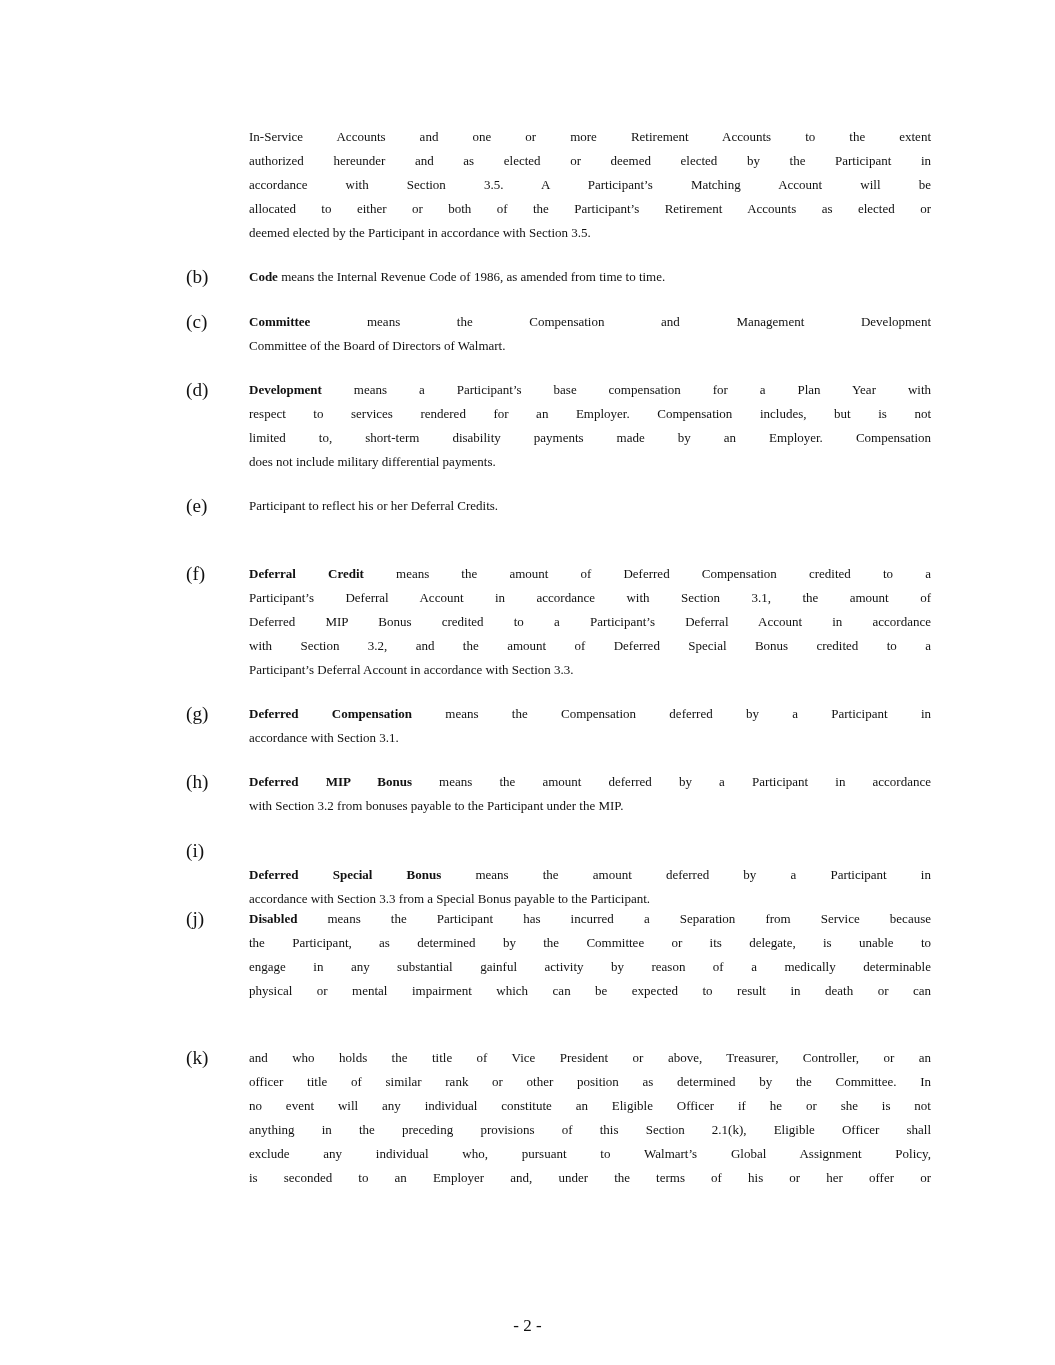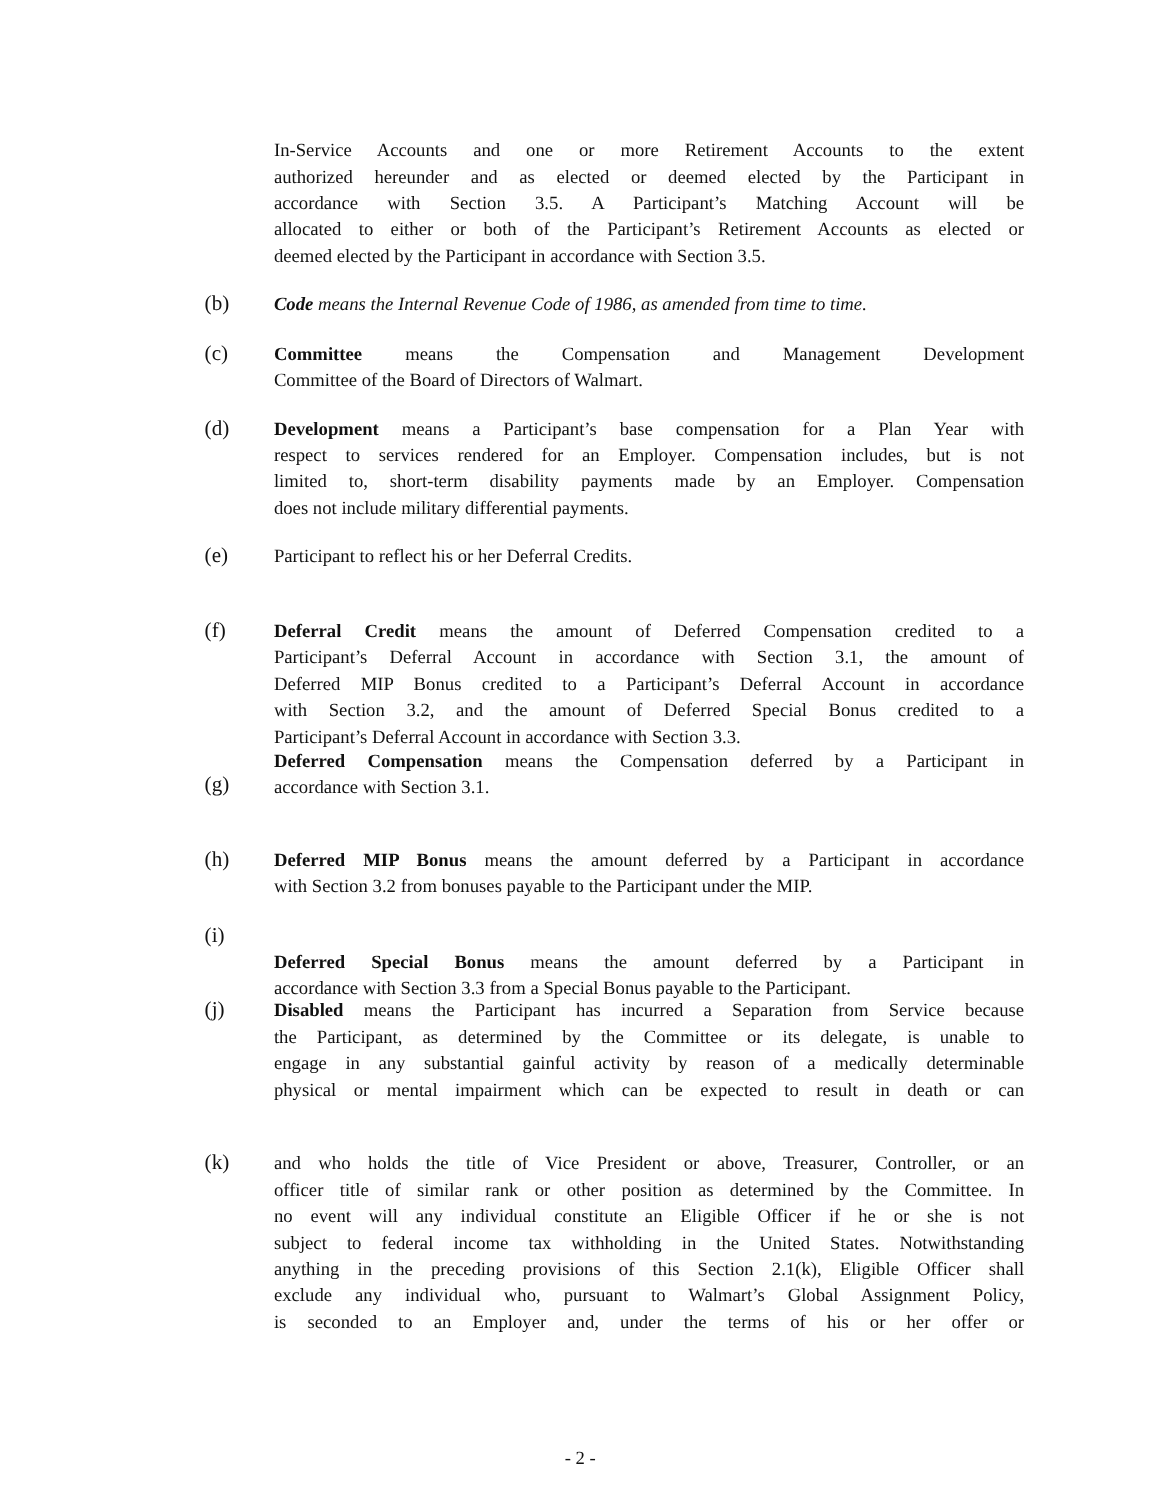--- a/index.html
+++ b/index.html
@@ -1,42 +1,42 @@
 <!DOCTYPE html>
 <html><head>
 <meta charset="utf-8">
 <style>
   html, body { margin: 0; padding: 0; background: #ffffff; }
   body { width: 1055px; height: 1365px; position: relative; overflow: hidden;
          font-family: "Liberation Serif", "DejaVu Serif", serif; color: #111; }
   .page { position: absolute; left: 0; top: 0; width: 1055px; height: 1365px; }
   .para { position: absolute; left: 249px; width: 682px; }
   .label { position: absolute; left: 186px; font-size: 19.2px; line-height: 24px; }
-  .line { display: block; font-size: 17px; line-height: 24px; height: 24px;
+  .line { display: block; font-size: 13px; line-height: 24px; height: 24px;
           text-align: justify; text-align-last: justify; white-space: nowrap; }
   .line.last { text-align-last: left; }
   b { font-weight: bold; }
   .footer { position: absolute; top: 1316px; left: 0; width: 1055px; text-align: center;
             font-size: 17px; }
 </style>
 </head>
 <body>
 
 <div class="page">
 
   <div class="para" style="top:125px;">
     <span class="line">In-Service Accounts and one or more Retirement Accounts to the extent</span>
     <span class="line">authorized hereunder and as elected or deemed elected by the Participant in</span>
     <span class="line">accordance with Section 3.5.  A Participant’s Matching Account will be</span>
     <span class="line">allocated to either or both of the Participant’s Retirement Accounts as elected or</span>
     <span class="line last">deemed elected by the Participant in accordance with Section 3.5.</span>
   </div>
 
   <span class="label" style="top:265px;">(b)</span>
-  <div class="para" style="top:265px;font-style:italic;">
+  <div class="para" style="top:265px;">
     <span class="line last"><b>Code</b><span> means the Internal Revenue Code of 1986, as amended from time to time.</span></span>
   </div>
 
   <span class="label" style="top:310px;">(c)</span>
   <div class="para" style="top:310px;">
     <span class="line"><b>Committee</b><span> means the Compensation and Management Development</span></span>
     <span class="line last">Committee of the Board of Directors of Walmart.</span>
   </div>
 
   <span class="label" style="top:378px;">(d)</span>
@@ -55,21 +55,21 @@
   <span class="label" style="top:562px;">(f)</span>
   <div class="para" style="top:562px;">
     <span class="line"><b>Deferral Credit</b><span> means the amount of Deferred Compensation credited to a</span></span>
     <span class="line">Participant’s Deferral Account in accordance with Section 3.1, the amount of</span>
     <span class="line">Deferred MIP Bonus credited to a Participant’s Deferral Account in accordance</span>
     <span class="line">with Section 3.2, and the amount of Deferred Special Bonus credited to a</span>
     <span class="line last">Participant’s Deferral Account in accordance with Section 3.3.</span>
   </div>
 
   <span class="label" style="top:702px;">(g)</span>
-  <div class="para" style="top:680px;">
+  <div class="para" style="top:702px;">
     <span class="line"><b>Deferred Compensation</b><span> means the Compensation deferred by a Participant in</span></span>
     <span class="line last">accordance with Section 3.1.</span>
   </div>
 
   <span class="label" style="top:770px;">(h)</span>
   <div class="para" style="top:770px;">
     <span class="line"><b>Deferred MIP Bonus</b><span> means the amount deferred by a Participant in accordance</span></span>
     <span class="line last">with Section 3.2 from bonuses payable to the Participant under the MIP.</span>
   </div>
 
@@ -85,20 +85,19 @@
     <span class="line">the Participant, as determined by the Committee or its delegate, is unable to</span>
     <span class="line">engage in any substantial gainful activity by reason of a medically determinable</span>
     <span class="line">physical or mental impairment which can be expected to result in death or can</span>
   </div>
 
   <span class="label" style="top:1046px;">(k)</span>
   <div class="para" style="top:1046px;">
     <span class="line">and who holds the title of Vice President or above, Treasurer, Controller, or an</span>
     <span class="line">officer title of similar rank or other position as determined by the Committee.  In</span>
     <span class="line">no event will any individual constitute an Eligible Officer if he or she is not</span>
-    <span class="line">subject to federal income tax withholding in the United States.  Notwithstanding</span>
     <span class="line">anything in the preceding provisions of this Section 2.1(k), Eligible Officer shall</span>
     <span class="line">exclude any individual who, pursuant to Walmart’s Global Assignment Policy,</span>
     <span class="line">is seconded to an Employer and, under the terms of his or her offer or</span>
   </div>
 
   <div class="footer">- 2 -</div>
 </div>
 
 </body></html>

